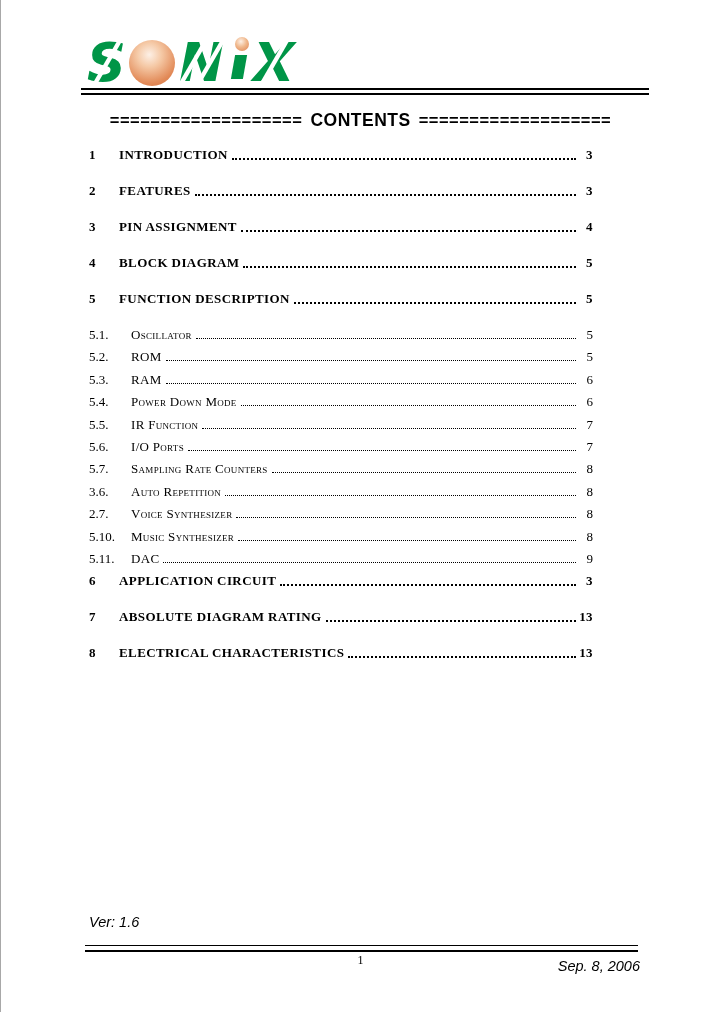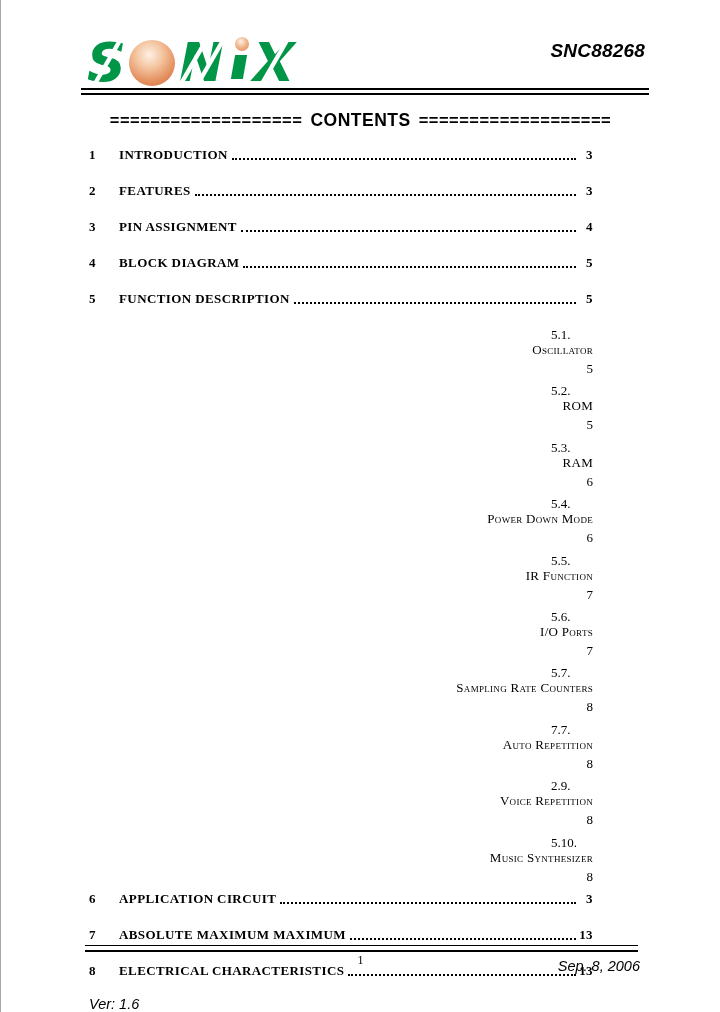--- a/index.html
+++ b/index.html
@@ -35,37 +35,37 @@
   
   .contents-heading { position:absolute; top:110px; left:0; width:100%; text-align:center;
                       font-family:"Liberation Sans",sans-serif; font-weight:bold; font-size:16.5px;
                       letter-spacing:0.5px; white-space:nowrap; }
   .contents-title { margin:0 8px; font-size:17.5px; }
 
   
   .toc { position:absolute; left:88px; top:147px; width:504px; }
   .toc-row { display:flex; align-items:flex-end; }
   .toc-row.main { font-weight:bold; font-size:13px; line-height:16px; margin-bottom:20px; letter-spacing:0.4px; }
-  .toc-row.sub  { font-size:13px; line-height:15px; margin-bottom:7.4px;flex-direction:column; }
-  .toc-row.sub .toc-title { font-variant:small-caps; letter-spacing:0.3px;margin-left:16px; }
+  .toc-row.sub  { font-size:13px; line-height:15px; margin-bottom:7.4px; }
+  .toc-row.sub .toc-title { font-variant:small-caps; letter-spacing:0.3px; }
   .toc-num { flex:0 0 auto; }
   .main .toc-num { width:30px; }
   .sub  .toc-num { width:42px; }
   .toc-title { flex:0 0 auto; white-space:nowrap; }
   .toc-leader { flex:1 1 auto; align-self:flex-end; margin:0 3px 3px 4px; }
   .main .toc-leader { border-bottom:2px dotted #000; }
   .sub  .toc-leader { border-bottom:1.5px dotted #000; margin-bottom:3px; }
   .toc-page { flex:0 0 auto; text-align:right; min-width:14px; }
 
   
   .footer-rule { position:absolute; left:84px; top:945px; width:553px; height:7px;
                  border-top:1.5px solid #000; border-bottom:2.5px solid #000; }
   .footer-page { position:absolute; top:953px; left:0; width:100%; text-align:center;
                  font-size:12px; font-family:"Liberation Serif",serif; }
-  .footer-version { position:absolute; left:88px; top:996px;
+  .footer-version { position:absolute; left:88px; top:914px;
                  font-family:"Liberation Sans",sans-serif; font-style:italic; font-size:14.5px; }
   .footer-date { position:absolute; right:80px; top:958px;
                  font-family:"Liberation Sans",sans-serif; font-style:italic; font-size:14.5px;margin-left:24px; }
 </style>
 </head>
 <body>
 
 <div class="page">
 
   <div class="logo">
@@ -73,21 +73,20 @@
     <div class="logo-sphere"></div>
     <span class="logo-letter cut-two">N</span>
     <span class="logo-i">
       <span class="logo-i-dot"></span>
       <span class="logo-i-bar"></span>
     </span>
     <span class="logo-letter cut-one">X</span>
   </div>
 
   <div class="header-title">
-    <div class="product">SNC88268</div>
   </div>
 
   <div class="header-rule"></div>
 
   <div class="contents-heading">
     <span>===================</span><span class="contents-title">CONTENTS</span><span>===================</span>
   </div>
 
   <div class="toc" id="toc-list">
       <div class="toc-row main">
@@ -156,46 +155,52 @@
         <span class="toc-leader"></span>
         <span class="toc-page">7</span>
       </div>
       <div class="toc-row sub">
         <span class="toc-num">5.7.</span>
         <span class="toc-title">Sampling Rate Counters</span>
         <span class="toc-leader"></span>
         <span class="toc-page">8</span>
       </div>
       <div class="toc-row sub">
-        <span class="toc-num">7.7.</span>
+        <span class="toc-num">3.6.</span>
         <span class="toc-title">Auto Repetition</span>
         <span class="toc-leader"></span>
         <span class="toc-page">8</span>
       </div>
       <div class="toc-row sub">
-        <span class="toc-num">2.9.</span>
-        <span class="toc-title">Voice Repetition</span>
+        <span class="toc-num">2.7.</span>
+        <span class="toc-title">Voice Synthesizer</span>
         <span class="toc-leader"></span>
         <span class="toc-page">8</span>
       </div>
       <div class="toc-row sub">
         <span class="toc-num">5.10.</span>
         <span class="toc-title">Music Synthesizer</span>
         <span class="toc-leader"></span>
         <span class="toc-page">8</span>
       </div>
+      <div class="toc-row sub">
+        <span class="toc-num">5.11.</span>
+        <span class="toc-title">DAC</span>
+        <span class="toc-leader"></span>
+        <span class="toc-page">9</span>
+      </div>
       <div class="toc-row main">
         <span class="toc-num">6</span>
         <span class="toc-title">APPLICATION CIRCUIT</span>
         <span class="toc-leader"></span>
         <span class="toc-page">3</span>
       </div>
       <div class="toc-row main">
         <span class="toc-num">7</span>
-        <span class="toc-title">ABSOLUTE MAXIMUM MAXIMUM</span>
+        <span class="toc-title">ABSOLUTE DIAGRAM RATING</span>
         <span class="toc-leader"></span>
         <span class="toc-page">13</span>
       </div>
       <div class="toc-row main">
         <span class="toc-num">8</span>
         <span class="toc-title">ELECTRICAL CHARACTERISTICS</span>
         <span class="toc-leader"></span>
         <span class="toc-page">13</span>
       </div>
     </div>

